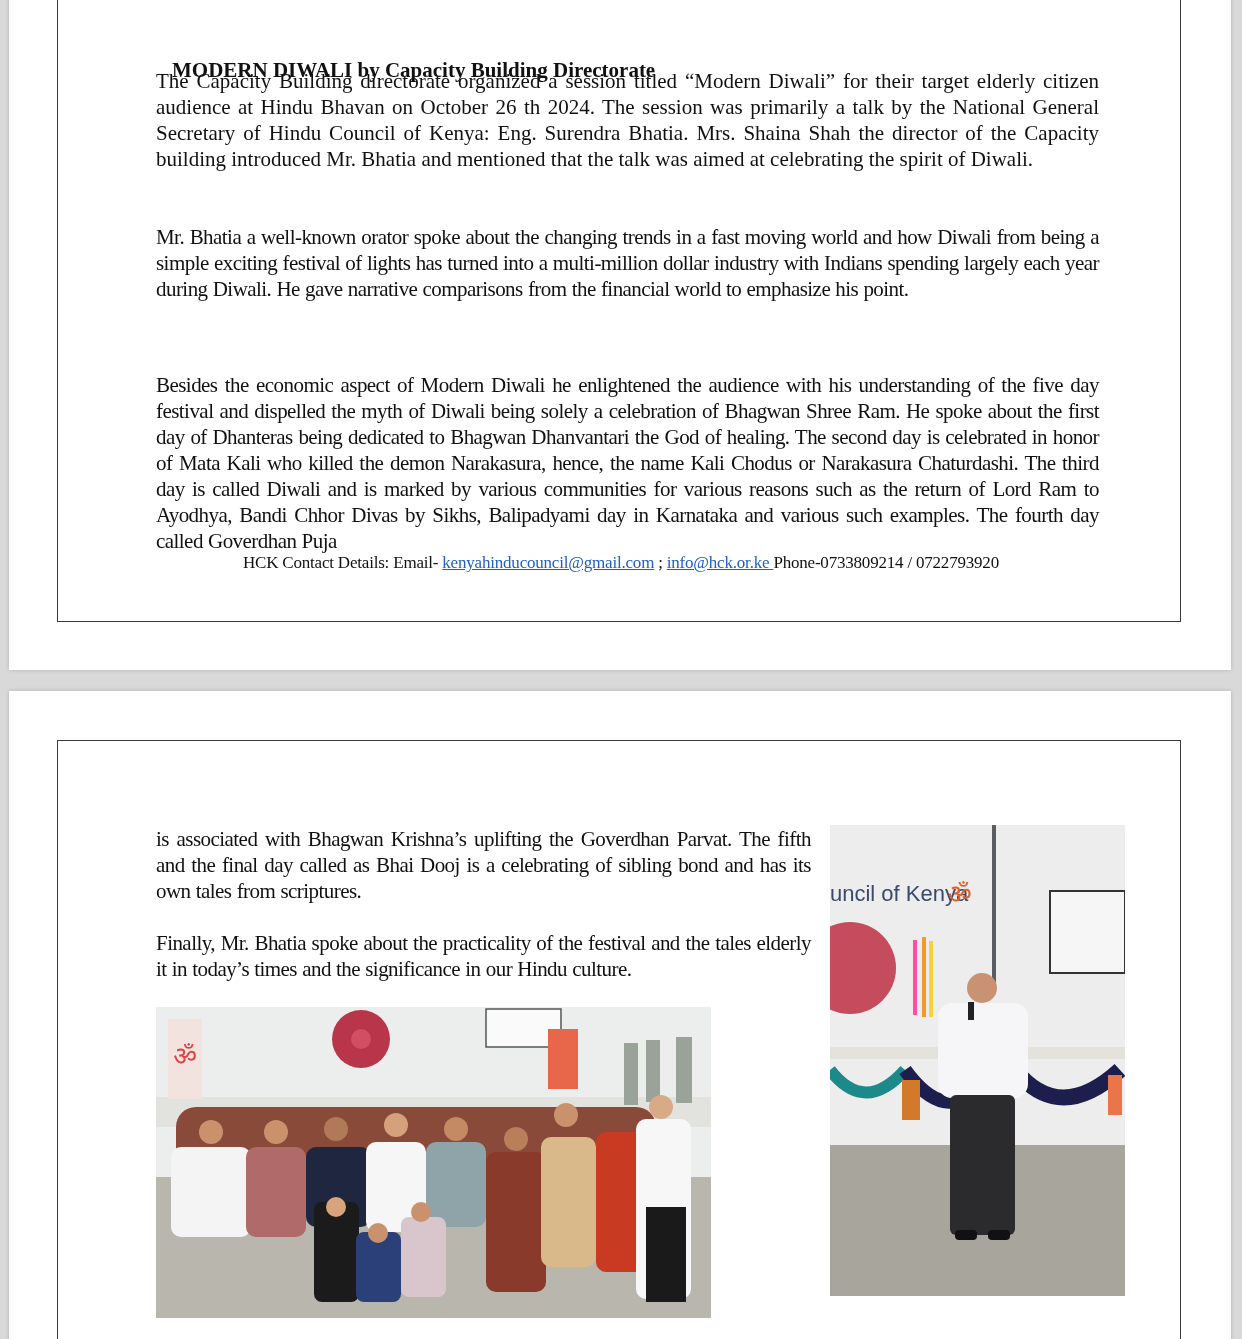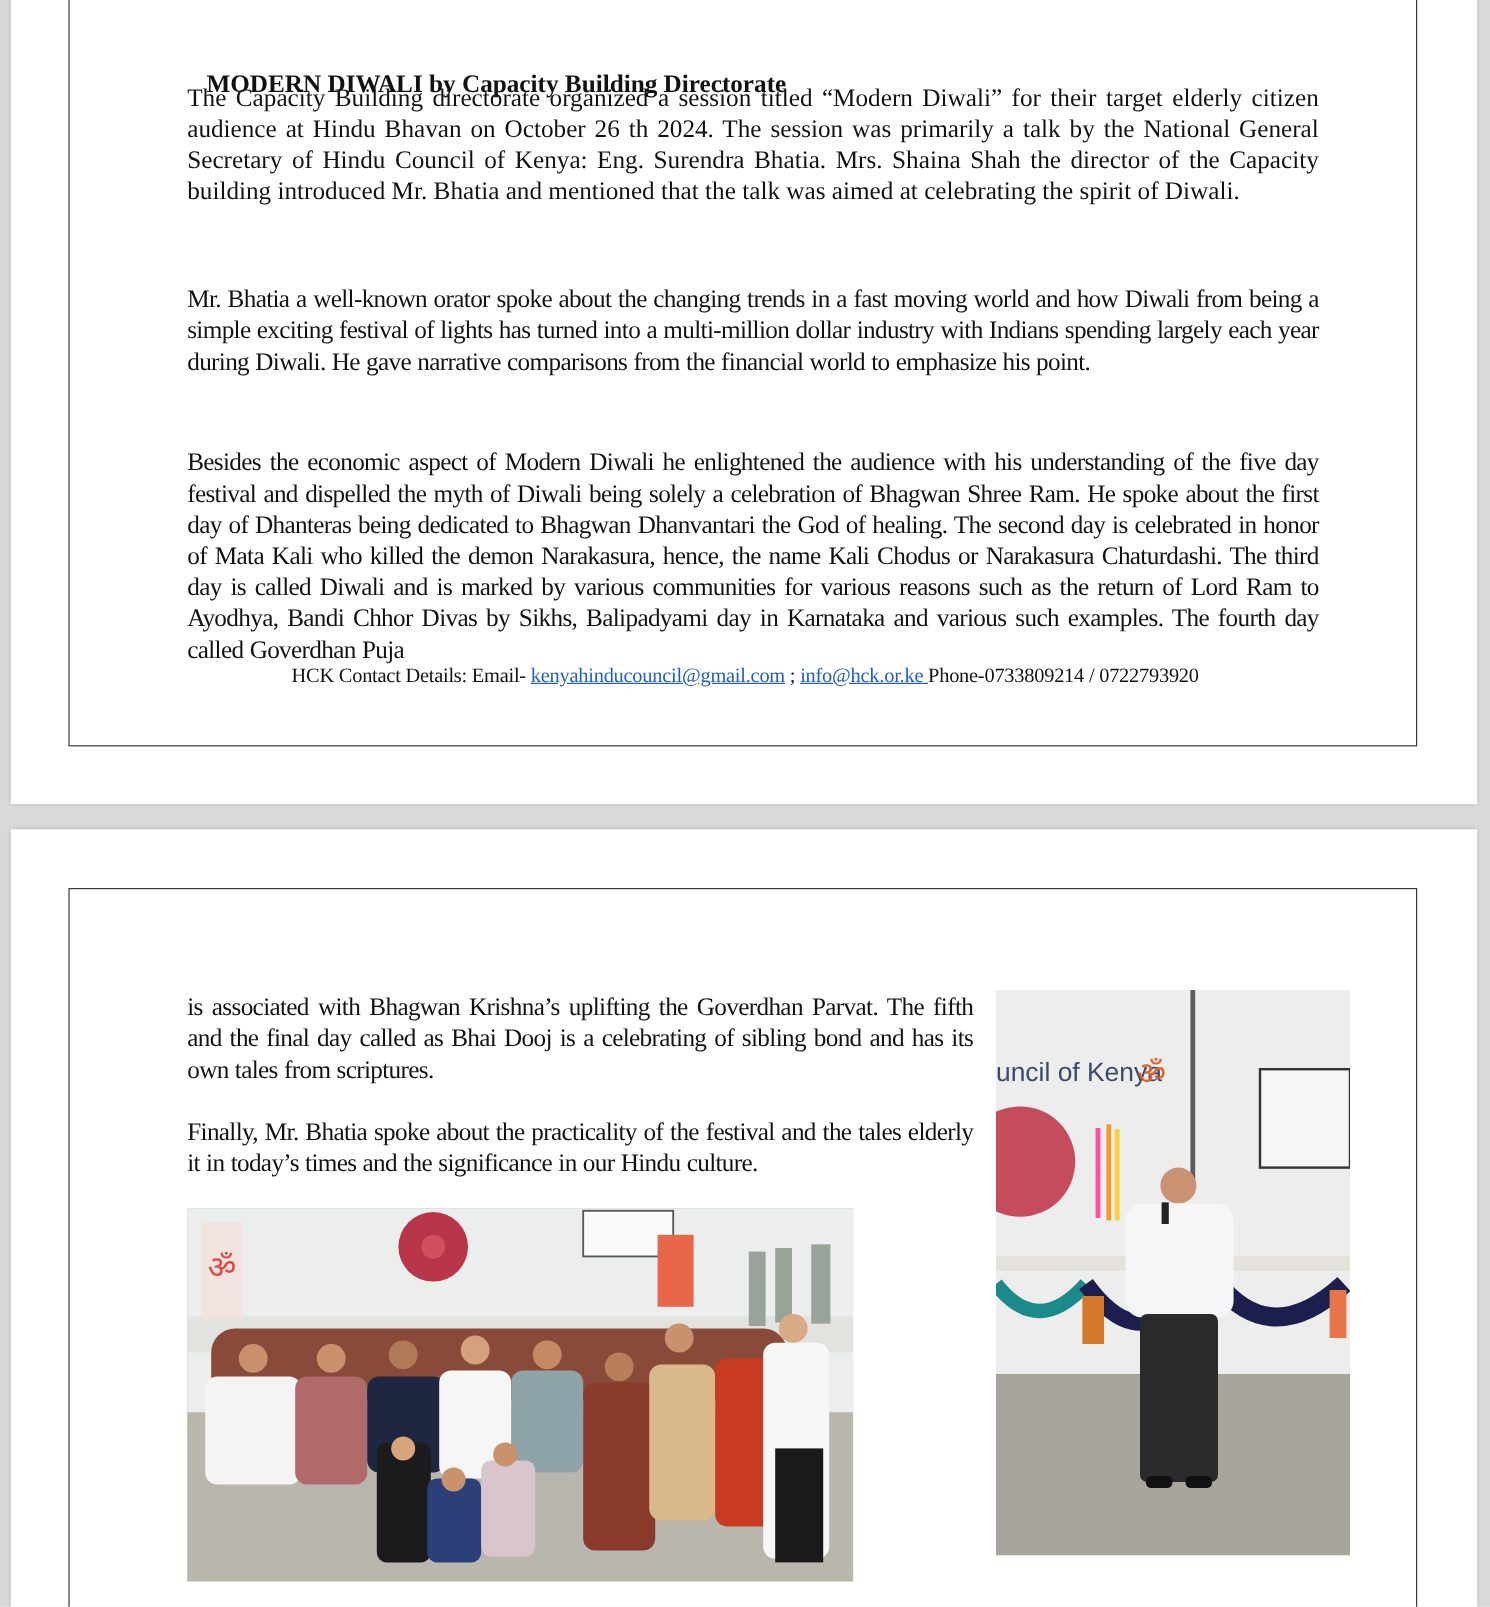--- a/index.html
+++ b/index.html
@@ -27,21 +27,21 @@
     position:absolute; left:156px; top:41px;
     font-weight:bold; font-size:21px; line-height:26px; margin:16px;
   }
   .para {
     position:absolute; left:156px; width:943px;
     font-size:21px; line-height:26px; margin:0;
     text-align:justify; text-align-last:left;
   }
   .para.condensed { letter-spacing:-0.55px; word-spacing:0.5px; }
   #p1 { top:68px; }
-  #p2 { top:236px; }
+  #p2 { top:224px; }
   #p3 { top:372px; }
   #p4 { top:826px; width:655px; }
   #p5 { top:930px; width:655px; }
 
   .contact {
     position:absolute; left:0; width:1242px; top:552px;
     text-align:center; font-size:17px; line-height:22px; letter-spacing:-0.2px;
   }
   .contact a { color:#1f5fbf; text-decoration:underline; }
 

